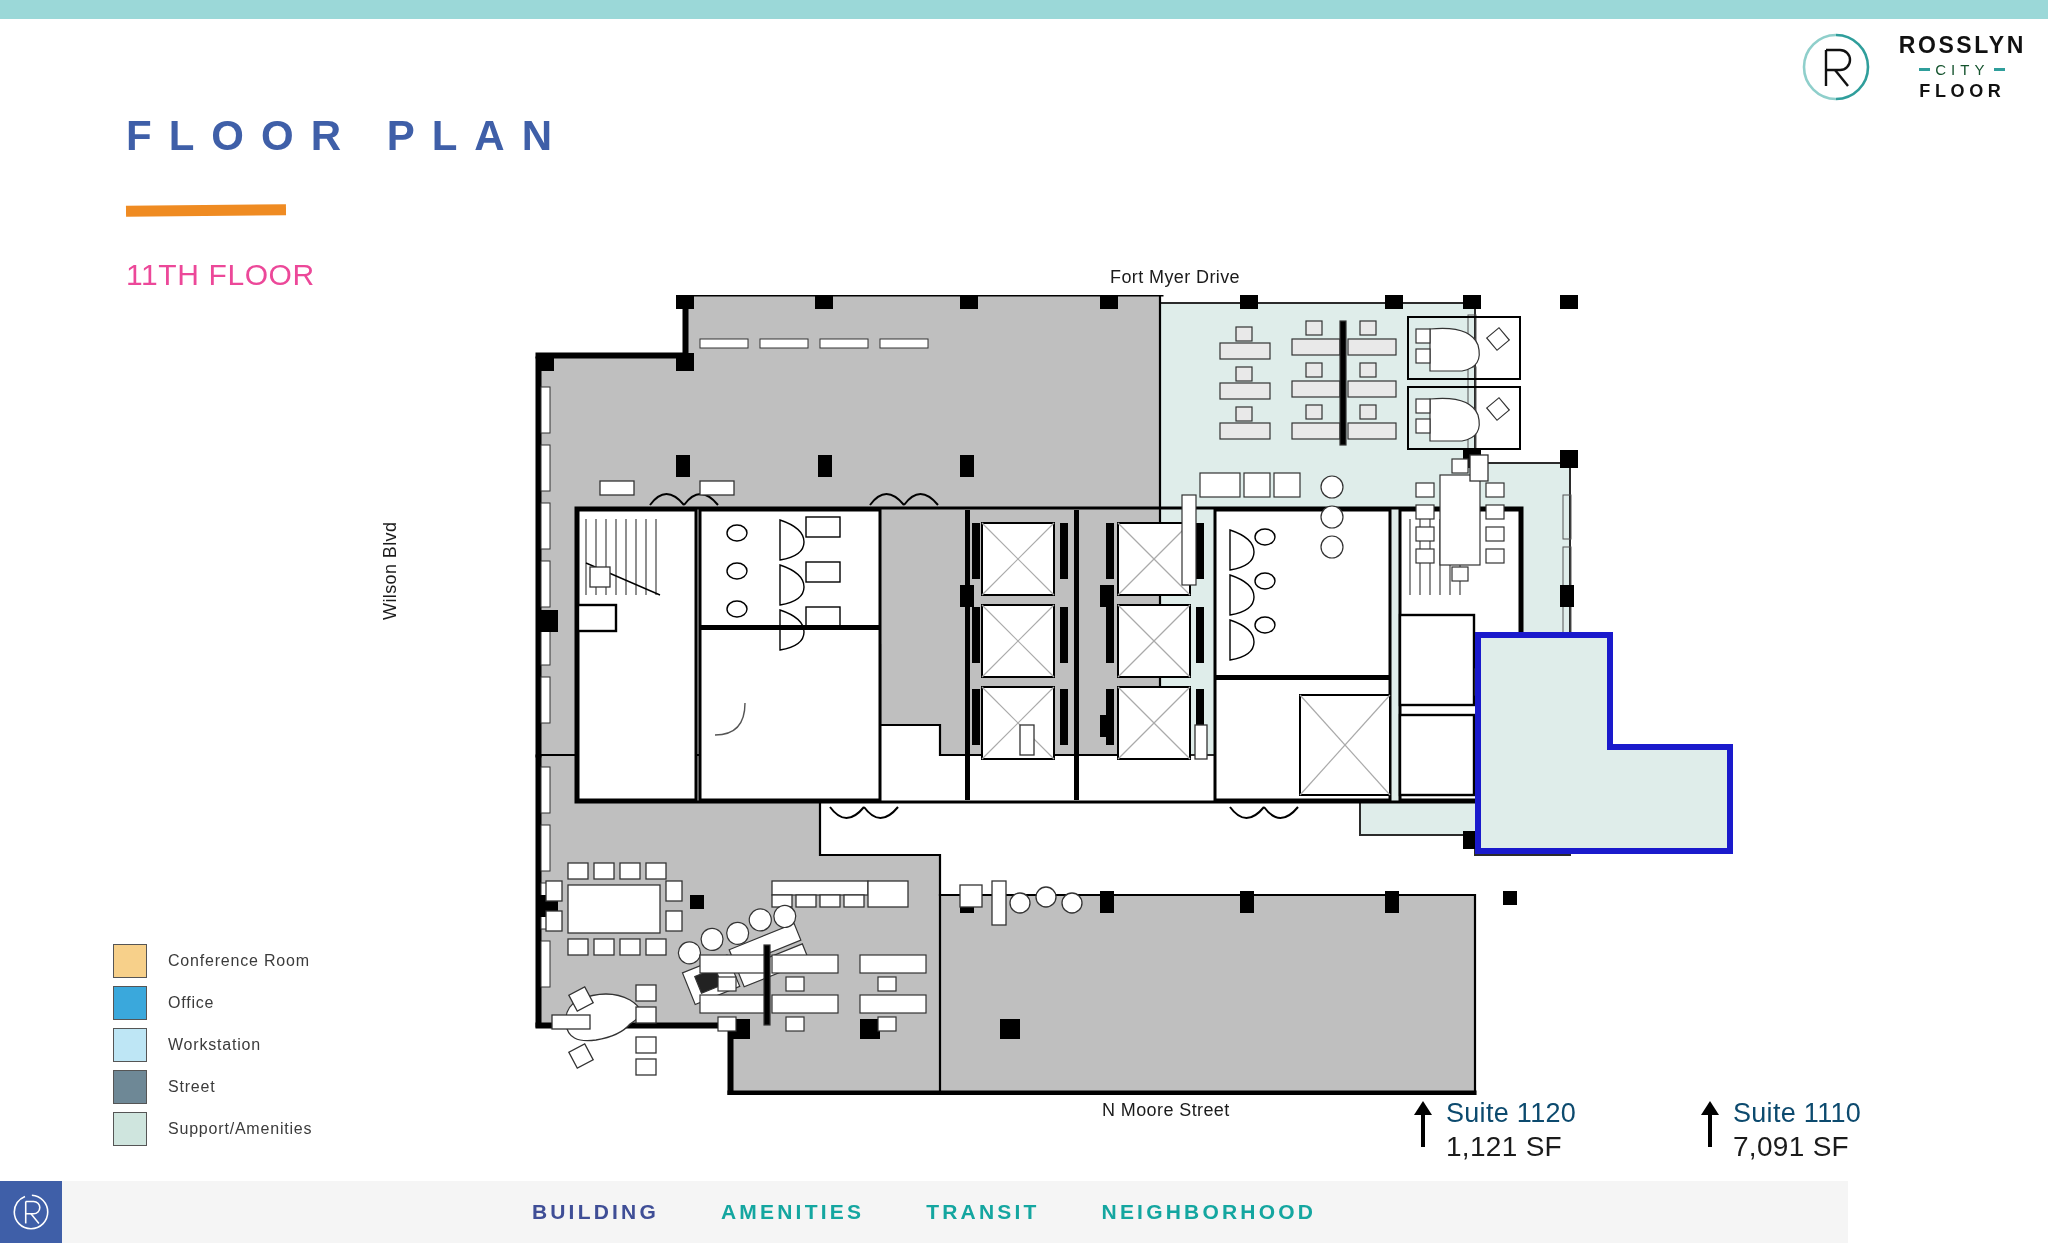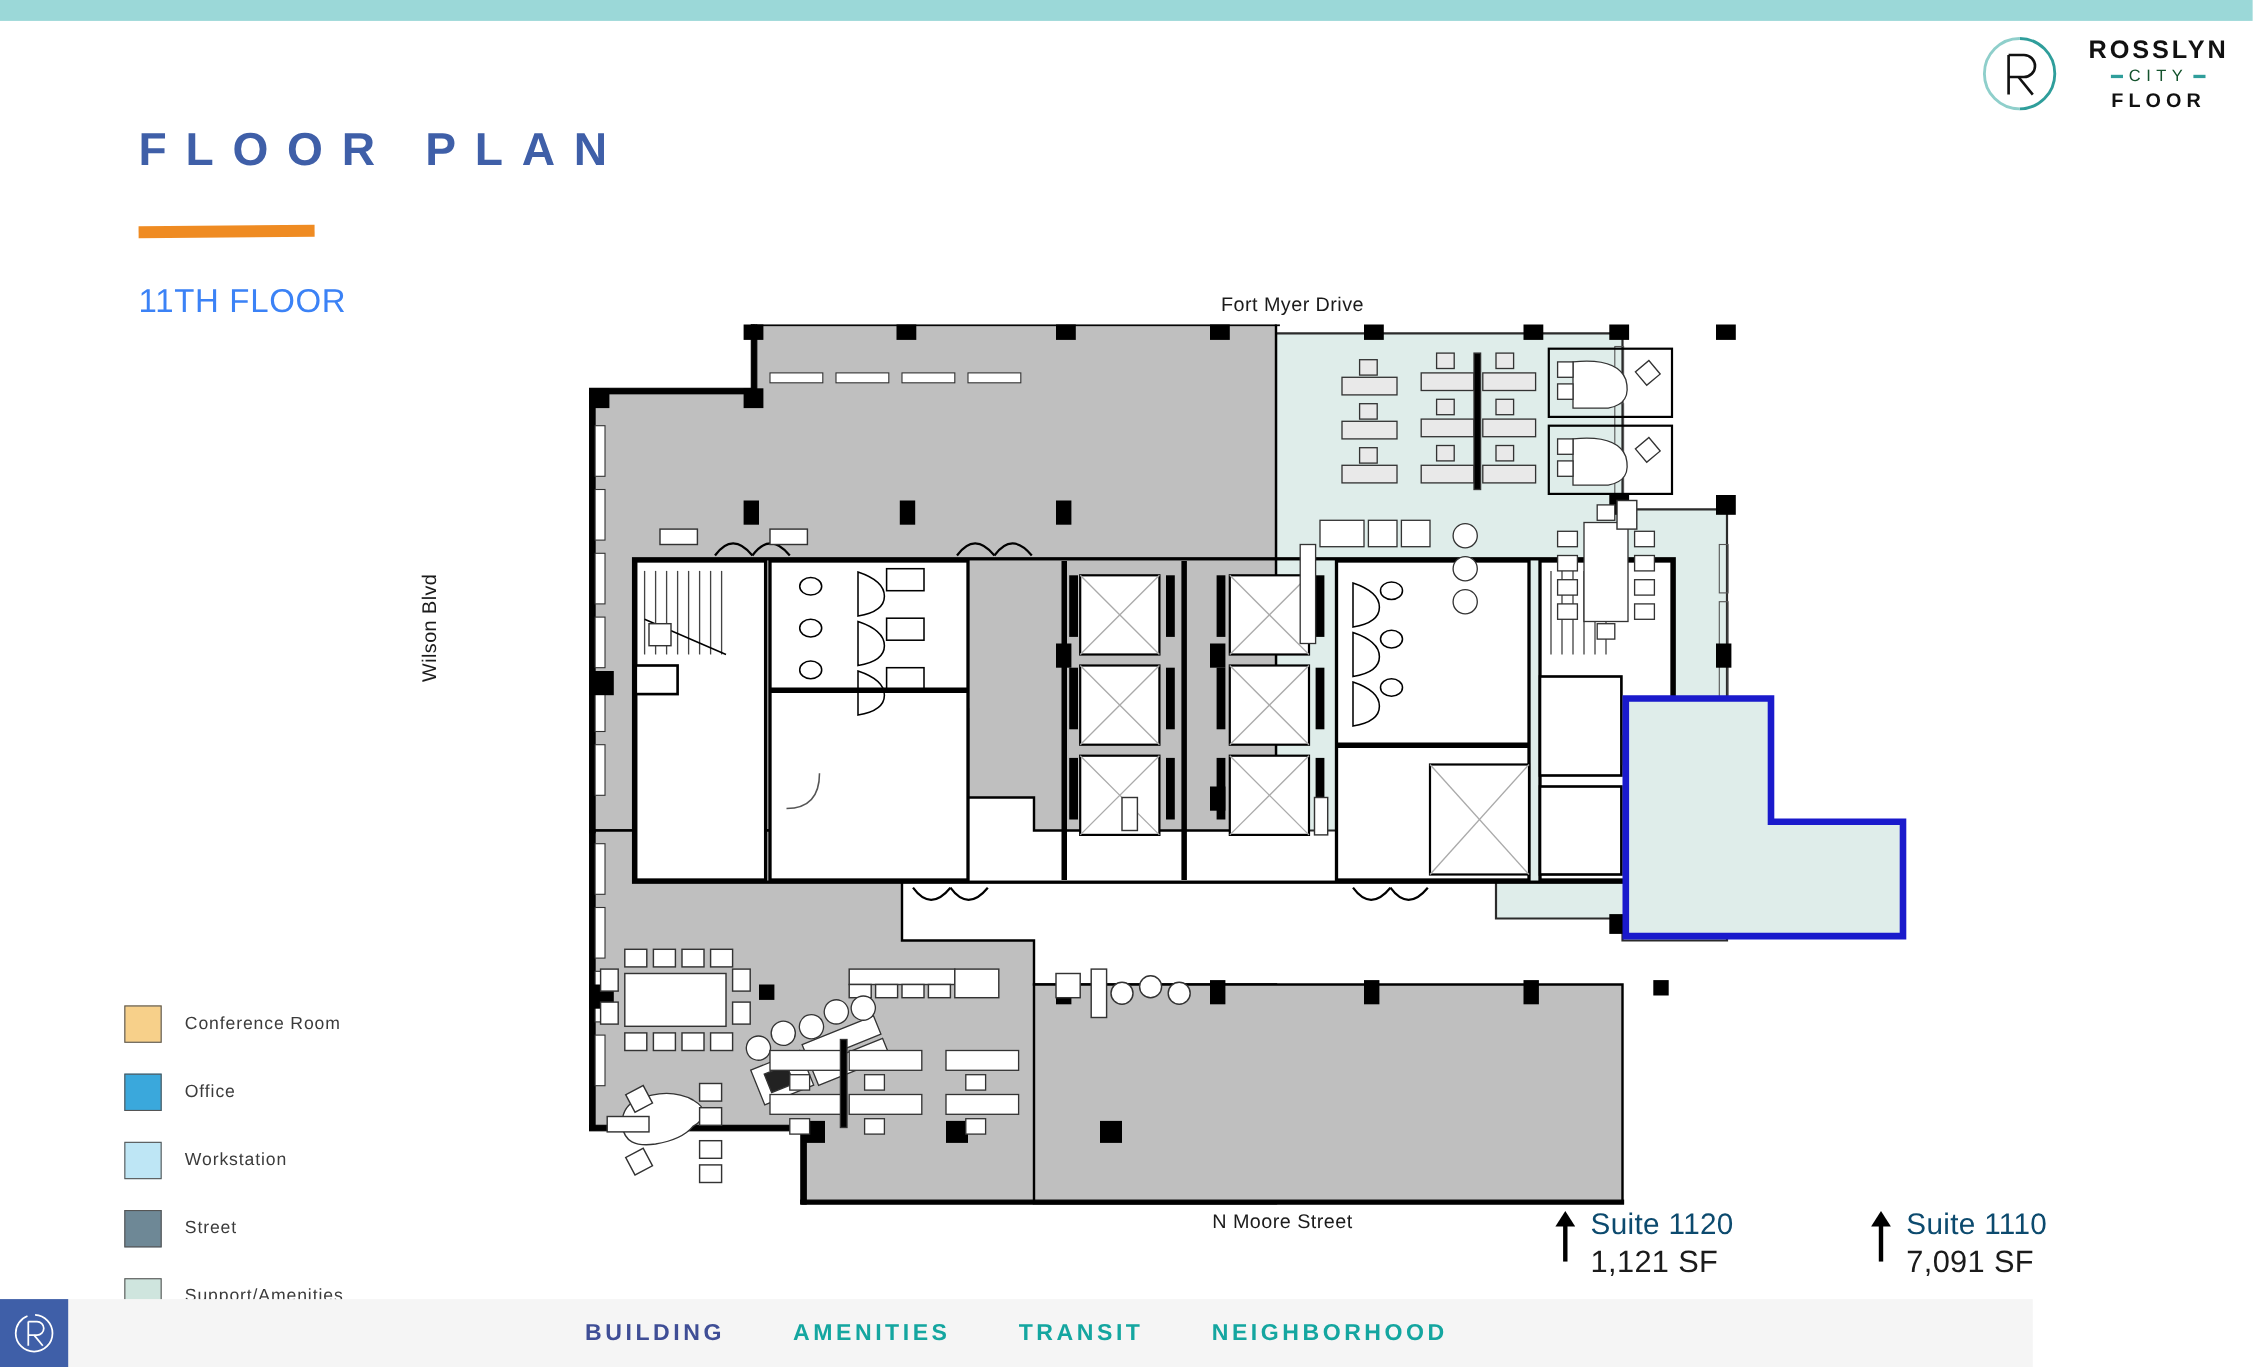--- a/index.html
+++ b/index.html
@@ -51,27 +51,27 @@
     color: #3F5FA8;
   }
   .rule {
     position: absolute; left: 126px; top: 205px;
     width: 160px; height: 11px; background: #EF8B22;
     transform: rotate(-0.5deg);
   }
   .subhead {
     position: absolute; left: 126px; top: 258px;
     font-size: 30px; font-weight: 400; letter-spacing: 0.6px;
-    color: #3b82f6;
+    color: #ec4899;
   }
 
   
   .legend {
-    position: absolute; left: 113px; top: 914px;
-    display: flex; flex-direction: column; gap: 28px;
+    position: absolute; left: 113px; top: 944px;
+    display: flex; flex-direction: column; gap: 8px;
   }
   .legend-row { display: flex; align-items: center; gap: 21px; height: 34px; }
   .legend-swatch {
     width: 34px; height: 34px; border: 1px solid #555; flex: none;
   }
   .legend-label {
     font-size: 16px; color: #3b3b3b; letter-spacing: 0.8px;
   }
 
   

